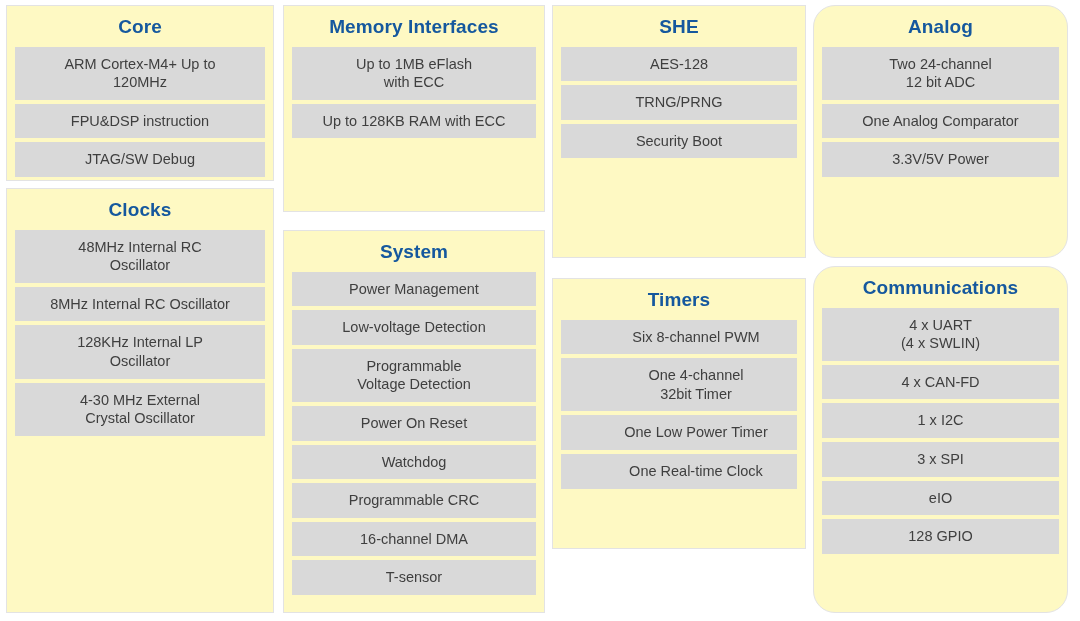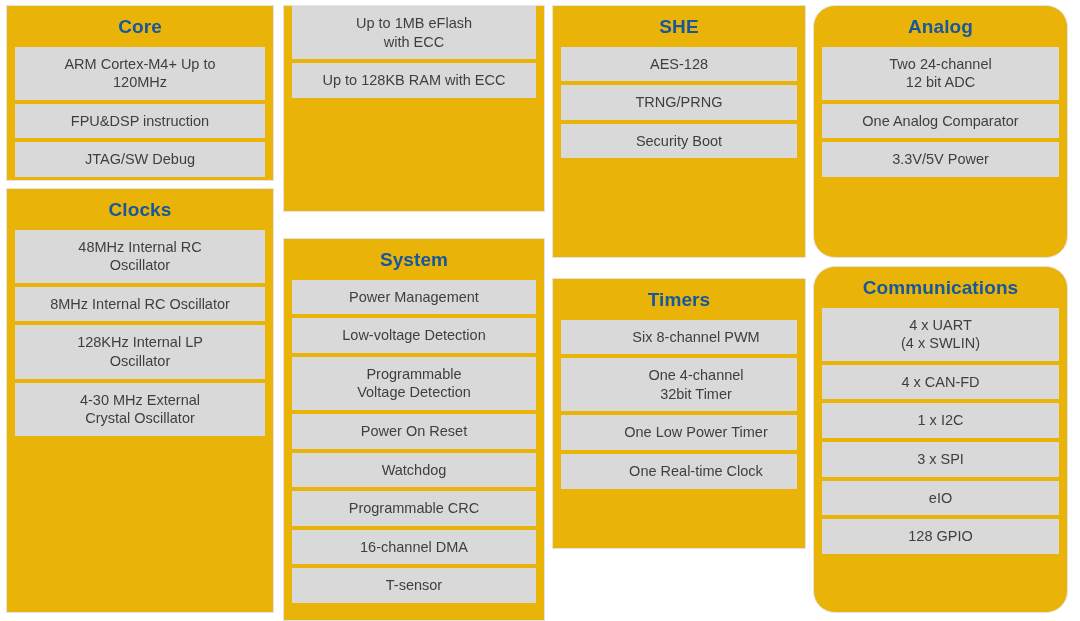--- a/index.html
+++ b/index.html
@@ -18,21 +18,21 @@
   #diagram {
     position: relative;
     width: 1080px;
     height: 621px;
     background: #ffffff;
   }
 
   .panel {
     position: absolute;
     box-sizing: border-box;
-    background: #eab308;
+    background: #fef9c3;
     border: 1px solid #e3e3e3;
     padding: 0;
     overflow: hidden;
   }
 
   .panel-title {
     font-size: 19px;
     font-weight: bold;
     color: #15589e;
     text-align: center;
@@ -66,21 +66,21 @@
 
   
   .col-1 { left: 6px;   width: 268px; }
   .col-2 { left: 283px; width: 262px; }
   .col-3 { left: 552px; width: 254px; }
   .col-4 { left: 813px; width: 255px; border-radius: 22px; }
 
   #panel-core    { top: 5px;   height: 176px; }
   #panel-clocks  { top: 188px; height: 425px; }
   #panel-memory  { top: 5px;   height: 207px; }
-  #panel-system  { top: 238px; height: 383px; }
+  #panel-system  { top: 230px; height: 383px; }
   #panel-she     { top: 5px;   height: 253px; }
   #panel-timers  { top: 278px; height: 271px; }
   #panel-analog  { top: 5px;   height: 253px; }
   #panel-comms   { top: 266px; height: 347px; }
 
   
   #panel-core .items .item { min-height: 32px; }
   #panel-clocks .items .item { min-height: 34px; }
   #panel-memory .items .item { min-height: 34px; }
   #panel-system .items .item { min-height: 30px; }
@@ -111,20 +111,21 @@
 Oscillator</div>
       <div class="item">8MHz Internal RC Oscillator</div>
       <div class="item">128KHz Internal LP
 Oscillator</div>
       <div class="item">4-30 MHz External
 Crystal Oscillator</div>
     </div>
   </section>
 
   <section class="panel col-2" id="panel-memory">
+    <div class="panel-title">Memory Interfaces</div>
     <div class="items">
       <div class="item">Up to 1MB eFlash
 with ECC</div>
       <div class="item">Up to 128KB RAM with ECC</div>
     </div>
   </section>
 
   <section class="panel col-2" id="panel-system">
     <div class="panel-title">System</div>
     <div class="items">

